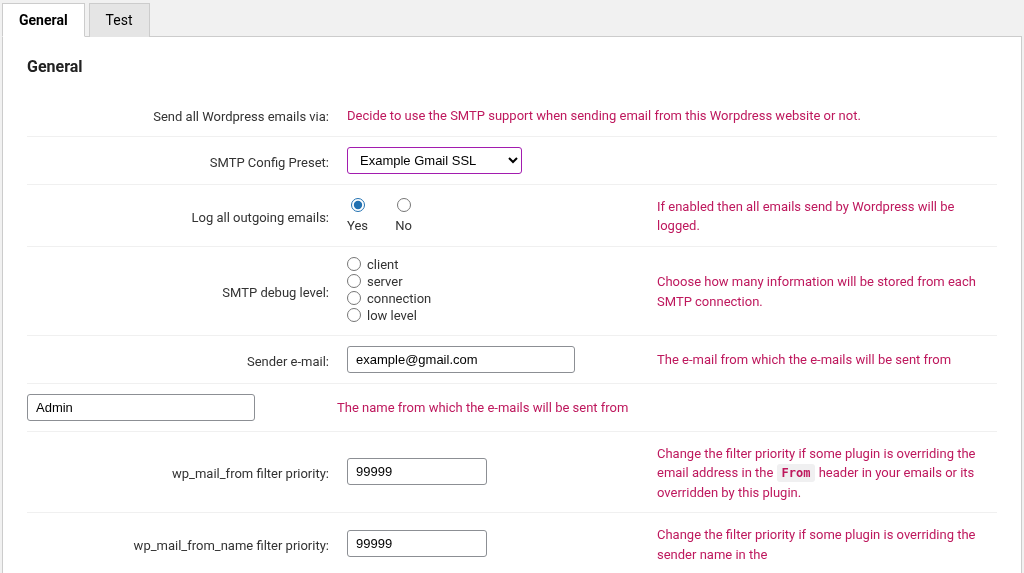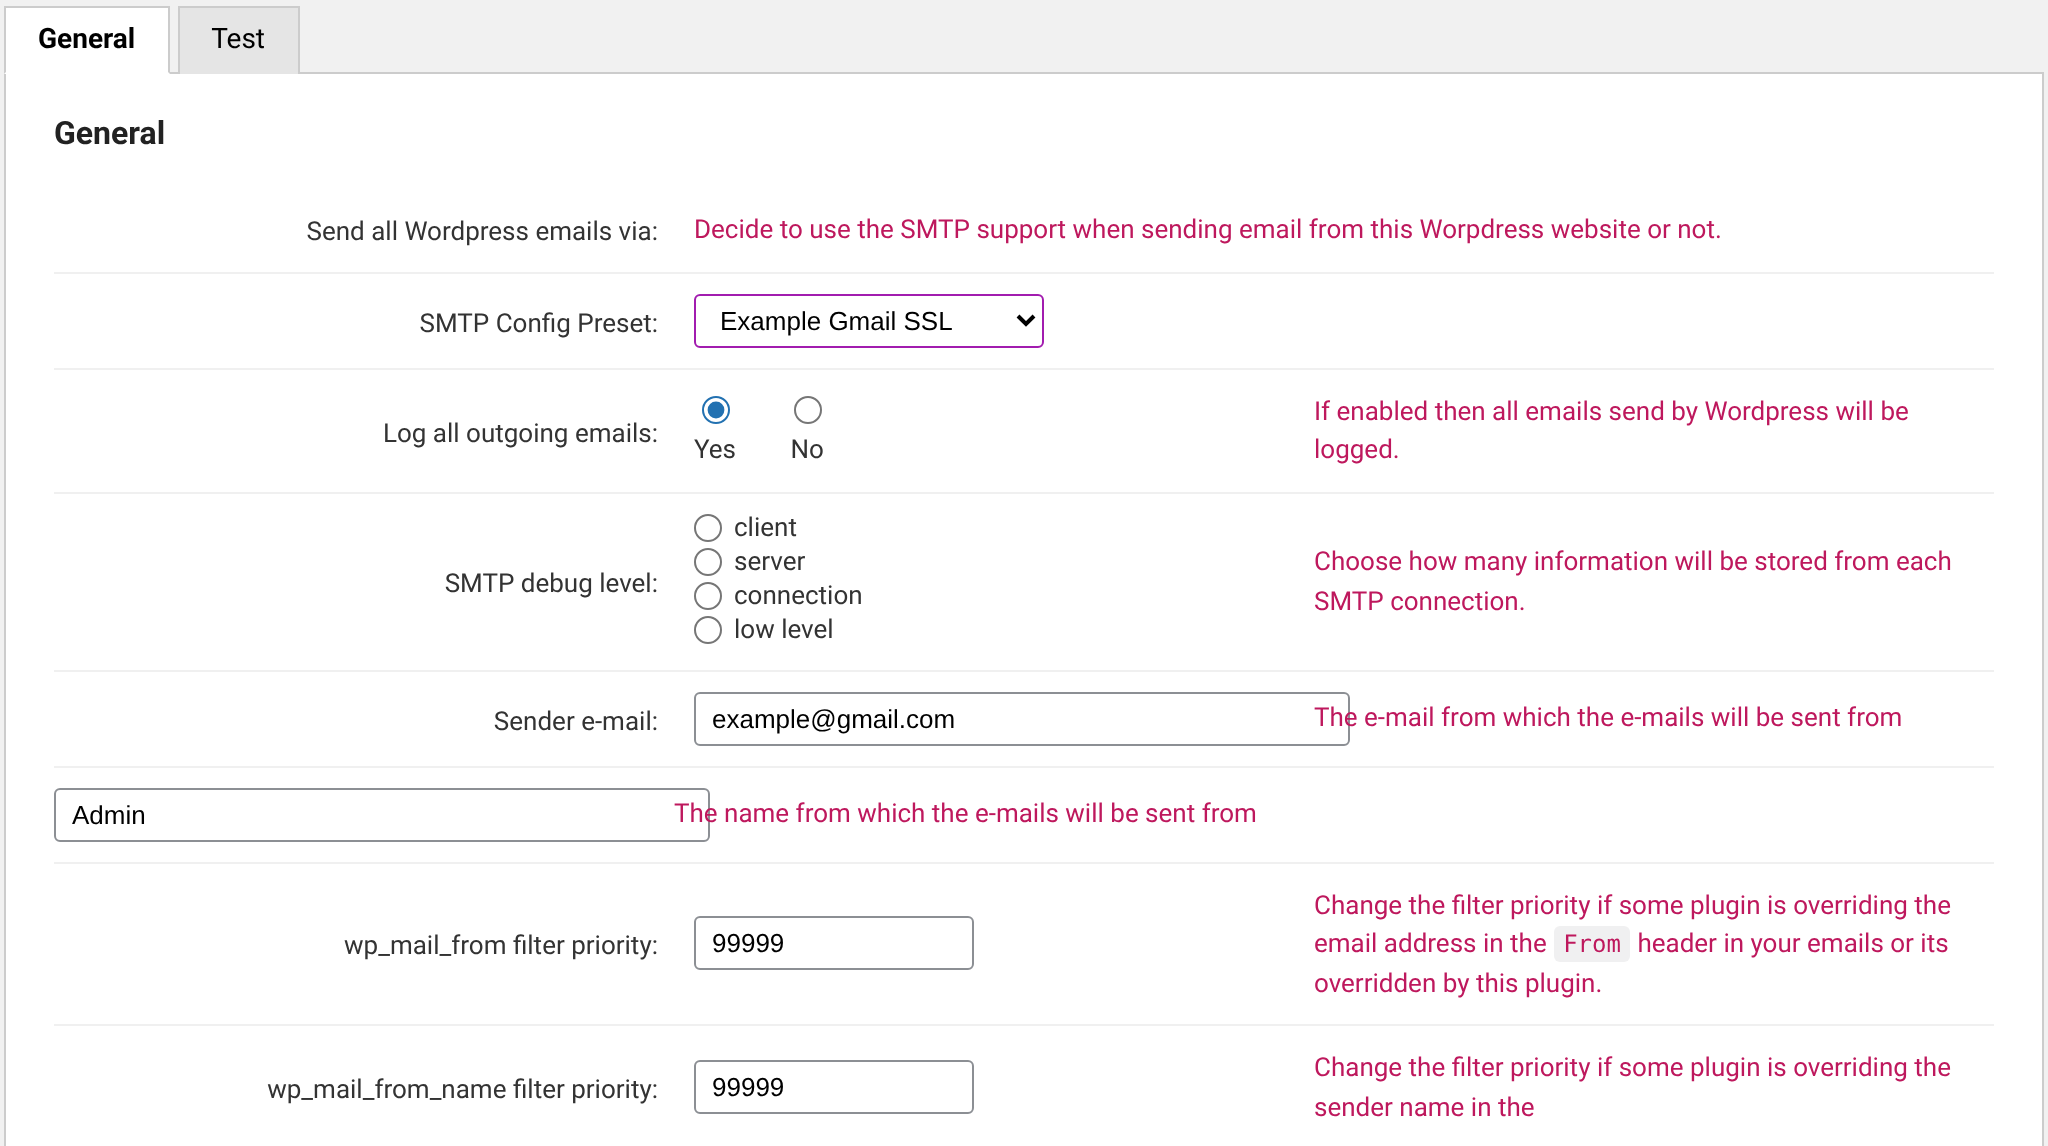--- a/index.html
+++ b/index.html
@@ -104,29 +104,30 @@
       font-size: 13px;
       background: #fff;
       min-width: 140px;
       cursor: pointer;
     }
     input[type="text"], input[type="email"] {
       border: 1px solid #8c8f94;
       border-radius: 3px;
       padding: 5px 8px;
       font-size: 13px;
-      width: 328px;
+      width: 228px;
     }
     input.small { width: 140px; }
     code.kbd {
       background: #f0f0f1;
       padding: 2px 5px;
       border-radius: 3px;
       font-size: 12px;
       font-family: Consolas, Monaco, monospace;
+      font-weight: bold;
     }
   </style>
 </head>
 <body>
 
 <div class="wrap">
 
   <div class="tabs">
     <div class="tab active">General</div>
     <div class="tab">Test</div>

